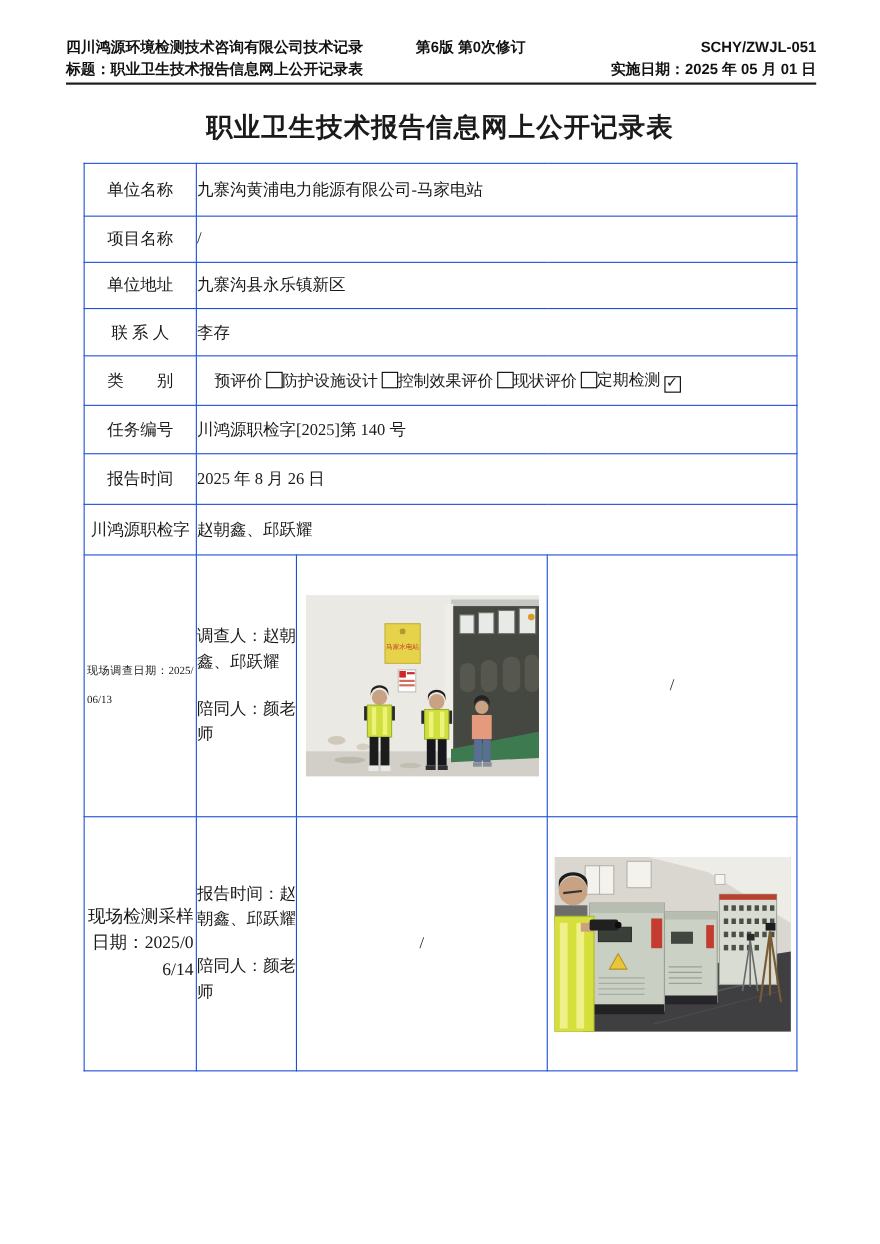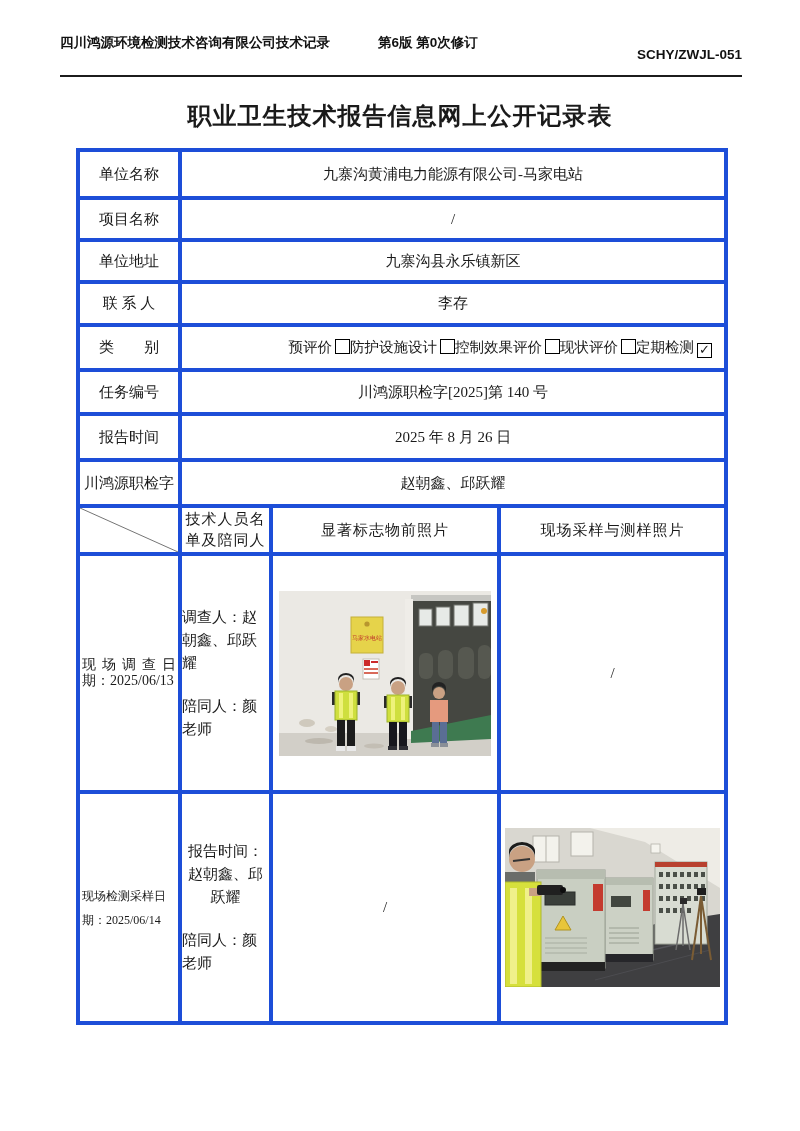--- a/index.html
+++ b/index.html
@@ -10,71 +10,75 @@
   }
   
   .doc-header{
     position:absolute;left:60px;top:33px;width:682px;
     font-family:"Liberation Sans","DejaVu Sans",sans-serif;
     font-weight:bold;font-size:13.5px;line-height:20px;color:#111;
   }
   .hdr-row{position:relative;height:20px;}
   .hdr-left{position:absolute;left:0;top:0;white-space:nowrap;}
   .hdr-mid{position:absolute;left:318px;top:0;white-space:nowrap;}
-  .hdr-right{position:absolute;right:0;top:12px;white-space:nowrap;}
+  .hdr-right{position:absolute;right:0;top:0;white-space:nowrap;}
   .hdr-rule{position:absolute;left:60px;top:75px;width:682px;height:2px;background:#1c1c1c;}
   
   .doc-title{
     position:absolute;left:0;top:100px;width:800px;text-align:center;
     font-size:24px;font-weight:bold;letter-spacing:1px;
   }
   
   table.form{
     position:absolute;left:76px;top:148px;width:648px;
     border-collapse:collapse;table-layout:fixed;
   }
   table.form td{
-    border:4px solid #1d4ed8;padding:0;vertical-align:middle;
+    border:1px solid #1d4ed8;padding:0;vertical-align:middle;
     font-size:15px;color:#1a1a1a;overflow:hidden;
   }
   td.lbl{text-align:center;}
-  td.val{text-align:center;}
-  
-  .cat-wrap{display:flex;justify-content:flex-end;align-items:center;
+  td.val{}
+  
+  .cat-wrap{display:flex;justify-content:flex-start;align-items:center;
     padding:0 12px 0 16px;font-size:14.5px;}
   .cat-opt{white-space:nowrap;}
   .cbox{
     display:inline-block;width:13px;height:13px;border:1.5px solid #000;
     margin-left:3px;vertical-align:-2px;line-height:12px;text-align:center;
     font-weight:bold;font-size:13px;font-family:"DejaVu Sans",sans-serif;
   }
   
   td.diag{position:relative;}
   td.diag svg{position:absolute;left:0;top:0;width:100%;height:100%;}
   .ph-head{text-align:center;letter-spacing:1px;line-height:21px;padding:0 4px;}
   
-  .date1{text-align:justify;text-justify:inter-character;padding:0 2px;font-size:14px;line-height:16px;word-break:break-all;}
-  .date2{text-align:left;padding:0 2px;font-size:12px;line-height:24px;word-break:break-all;}
+  .date1{text-align:justify;text-justify:inter-character;padding:0 2px;font-size:10px;line-height:26px;word-break:break-all;}
+  .date2{text-align:right;padding:0 2px;font-size:16px;line-height:24px;word-break:break-all;}
   .pers{padding:0 2px;font-size:14.5px;line-height:23px;}
   .pers .pp{margin:0;text-align:left;word-break:break-all;}
   .pers .pp.center{text-align:center;}
   .pers .pp + .pp{margin-top:20px;}
   .slash{text-align:center;font-size:16px;}
   .photo-wrap{display:flex;align-items:center;justify-content:center;height:100%;}
   .photo-frame{display:block;}
 </style>
 </head>
 <body>
 
 <div class="doc-header">
   <div class="hdr-row">
     <span class="hdr-left">四川鸿源环境检测技术咨询有限公司技术记录</span>
     <span class="hdr-mid">第6版 第0次修订</span>
     <span class="hdr-right">SCHY/ZWJL-051</span>
   </div>
+  <div class="hdr-row">
+    <span class="hdr-left">标题：职业卫生技术报告信息网上公开记录表</span>
+    <span class="hdr-right">实施日期：2025 年 05 月 01 日</span>
+  </div>
 </div>
 <div class="hdr-rule"></div>
 
 <div class="doc-title">职业卫生技术报告信息网上公开记录表</div>
 
 <table class="form">
   <colgroup>
       <col style="width:102px">
       <col style="width:91px">
       <col style="width:228px">
@@ -116,30 +120,20 @@
   </tr>
   <tr style="height:46px">
     <td class="lbl">报告时间</td>
     <td class="val" colspan="3">2025 年 8 月 26 日</td>
   </tr>
   <tr style="height:46px">
     <td class="lbl">川鸿源职检字</td>
     <td class="val" colspan="3">赵朝鑫、邱跃耀</td>
   </tr>
 
-  <tr style="height:48px">
-    <td class="diag">
-      <svg viewBox="0 0 100 46" preserveAspectRatio="none">
-        <line x1="0" y1="0" x2="100" y2="46" stroke="#757575" stroke-width="1" vector-effect="non-scaling-stroke"></line>
-      </svg>
-    </td>
-    <td class="ph-head">技术人员名单及陪同人</td>
-    <td class="ph-head">显著标志物前照片</td>
-    <td class="ph-head">现场采样与测样照片</td>
-  </tr>
 
   <tr style="height:238px">
     <td>
       <div class="date1">现场调查日期：2025/06/13</div>
     </td>
     <td class="pers">
       <p class="pp">调查人：赵朝鑫、邱跃耀</p>
       <p class="pp">陪同人：颜老师</p>
     </td>
     <td>

